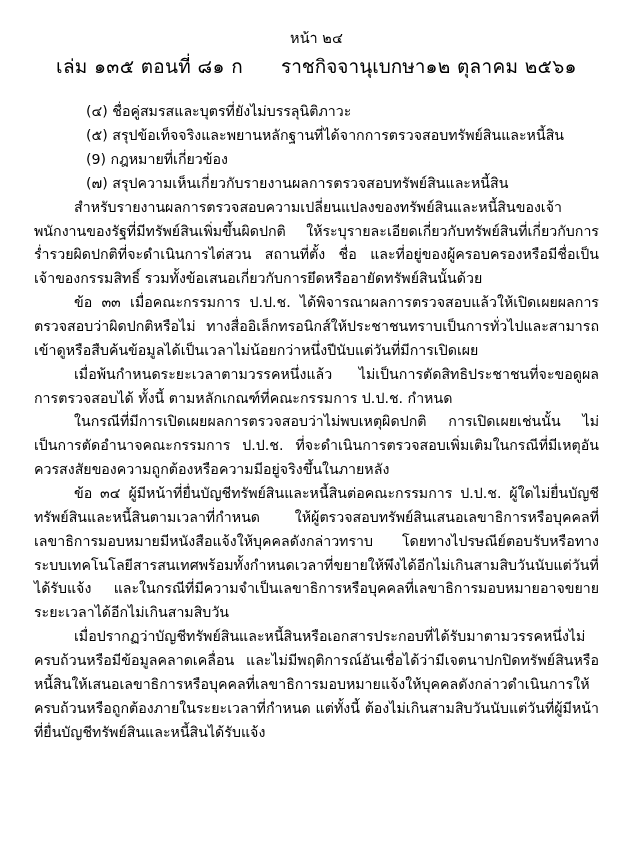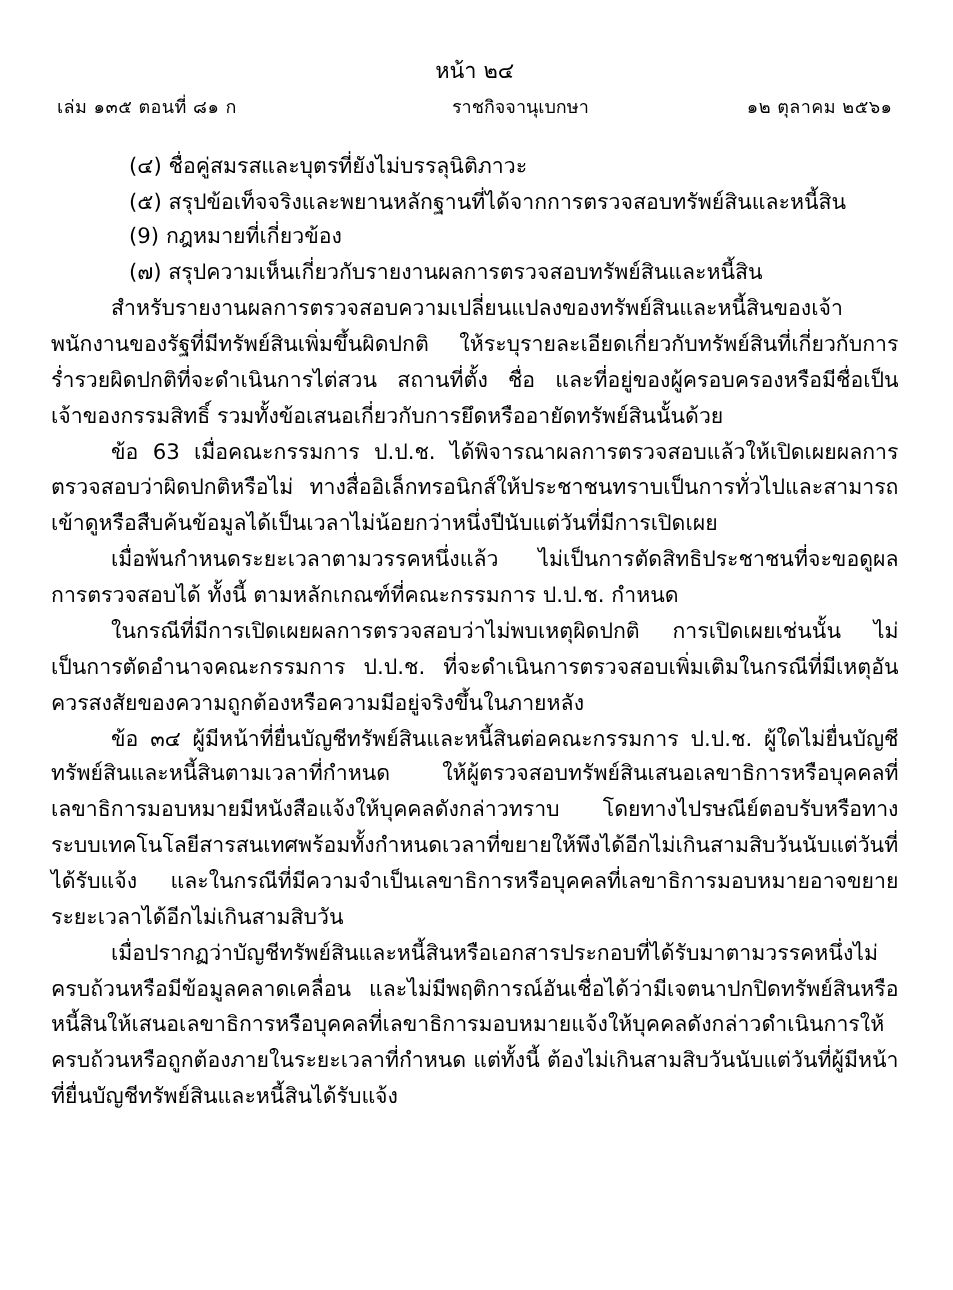--- a/index.html
+++ b/index.html
@@ -12,33 +12,33 @@
     height: 860px;
     font-family: "DejaVu Sans", "Liberation Sans", sans-serif;
     color: #000000;
     overflow: hidden;
   }
   .page {
     position: relative;
     width: 633px;
     height: 860px;
     box-sizing: border-box;
-    padding: 38px 34px 20px 34px;
+    padding: 28px 34px 20px 34px;
   }
   .page-number-line {
     text-align: center;
     font-size: 14.5px;
     line-height: 1.5;
     margin-bottom: 2px;
   }
   .header-row {
     display: flex;
     align-items: baseline;
-    justify-content: space-between;
-    font-size: 12px;
+    justify-content: center;
+    font-size: 19px;
     line-height: 1.5;
     padding: 0 4px 0 4px;
   }
   .header-left {
     white-space: nowrap;
     letter-spacing: 0.3px;
   }
   .header-center {
     white-space: nowrap;
     flex: 0 0 auto;
@@ -78,20 +78,20 @@
     <span class="header-center">ราชกิจจานุเบกษา</span>
     <span class="header-right">๑๒ ตุลาคม ๒๕๖๑</span>
   </div>
 
   <div class="body-text">
     <p class="para indent-list">(๔)  ชื่อคู่สมรสและบุตรที่ยังไม่บรรลุนิติภาวะ</p>
     <p class="para indent-list">(๕)  สรุปข้อเท็จจริงและพยานหลักฐานที่ได้จากการตรวจสอบทรัพย์สินและหนี้สิน</p>
     <p class="para indent-list">(9)  กฎหมายที่เกี่ยวข้อง</p>
     <p class="para indent-list">(๗)  สรุปความเห็นเกี่ยวกับรายงานผลการตรวจสอบทรัพย์สินและหนี้สิน</p>
     <p class="para indent-para">สำหรับรายงานผลการตรวจสอบความเปลี่ยนแปลงของทรัพย์สินและหนี้สินของเจ้าพนักงานของรัฐที่มีทรัพย์สินเพิ่มขึ้นผิดปกติ  ให้ระบุรายละเอียดเกี่ยวกับทรัพย์สินที่เกี่ยวกับการร่ำรวยผิดปกติที่จะดำเนินการไต่สวน  สถานที่ตั้ง  ชื่อ  และที่อยู่ของผู้ครอบครองหรือมีชื่อเป็นเจ้าของกรรมสิทธิ์  รวมทั้งข้อเสนอเกี่ยวกับการยึดหรืออายัดทรัพย์สินนั้นด้วย</p>
-    <p class="para indent-para">ข้อ  63   เมื่อคณะกรรมการ ป.ป.ช.  ได้พิจารณาผลการตรวจสอบแล้วให้เปิดเผยผลการตรวจสอบว่าผิดปกติหรือไม่  ทางสื่ออิเล็กทรอนิกส์ให้ประชาชนทราบเป็นการทั่วไปและสามารถเข้าดูหรือสืบค้นข้อมูลได้เป็นเวลาไม่น้อยกว่าหนึ่งปีนับแต่วันที่มีการเปิดเผย</p>
+    <p class="para indent-para">ข้อ  ๓๓   เมื่อคณะกรรมการ ป.ป.ช.  ได้พิจารณาผลการตรวจสอบแล้วให้เปิดเผยผลการตรวจสอบว่าผิดปกติหรือไม่  ทางสื่ออิเล็กทรอนิกส์ให้ประชาชนทราบเป็นการทั่วไปและสามารถเข้าดูหรือสืบค้นข้อมูลได้เป็นเวลาไม่น้อยกว่าหนึ่งปีนับแต่วันที่มีการเปิดเผย</p>
     <p class="para indent-para">เมื่อพ้นกำหนดระยะเวลาตามวรรคหนึ่งแล้ว  ไม่เป็นการตัดสิทธิประชาชนที่จะขอดูผลการตรวจสอบได้  ทั้งนี้  ตามหลักเกณฑ์ที่คณะกรรมการ ป.ป.ช.  กำหนด</p>
     <p class="para indent-para">ในกรณีที่มีการเปิดเผยผลการตรวจสอบว่าไม่พบเหตุผิดปกติ  การเปิดเผยเช่นนั้น  ไม่เป็นการตัดอำนาจคณะกรรมการ ป.ป.ช.  ที่จะดำเนินการตรวจสอบเพิ่มเติมในกรณีที่มีเหตุอันควรสงสัยของความถูกต้องหรือความมีอยู่จริงขึ้นในภายหลัง</p>
     <p class="para indent-para">ข้อ  ๓๔   ผู้มีหน้าที่ยื่นบัญชีทรัพย์สินและหนี้สินต่อคณะกรรมการ ป.ป.ช.  ผู้ใดไม่ยื่นบัญชีทรัพย์สินและหนี้สินตามเวลาที่กำหนด  ให้ผู้ตรวจสอบทรัพย์สินเสนอเลขาธิการหรือบุคคลที่เลขาธิการมอบหมายมีหนังสือแจ้งให้บุคคลดังกล่าวทราบ  โดยทางไปรษณีย์ตอบรับหรือทางระบบเทคโนโลยีสารสนเทศพร้อมทั้งกำหนดเวลาที่ขยายให้พึงได้อีกไม่เกินสามสิบวันนับแต่วันที่ได้รับแจ้ง  และในกรณีที่มีความจำเป็นเลขาธิการหรือบุคคลที่เลขาธิการมอบหมายอาจขยายระยะเวลาได้อีกไม่เกินสามสิบวัน</p>
     <p class="para indent-para">เมื่อปรากฏว่าบัญชีทรัพย์สินและหนี้สินหรือเอกสารประกอบที่ได้รับมาตามวรรคหนึ่งไม่ครบถ้วนหรือมีข้อมูลคลาดเคลื่อน  และไม่มีพฤติการณ์อันเชื่อได้ว่ามีเจตนาปกปิดทรัพย์สินหรือหนี้สินให้เสนอเลขาธิการหรือบุคคลที่เลขาธิการมอบหมายแจ้งให้บุคคลดังกล่าวดำเนินการให้ครบถ้วนหรือถูกต้องภายในระยะเวลาที่กำหนด  แต่ทั้งนี้  ต้องไม่เกินสามสิบวันนับแต่วันที่ผู้มีหน้าที่ยื่นบัญชีทรัพย์สินและหนี้สินได้รับแจ้ง</p>
   </div>
 
 </div>
 
 </body></html>

